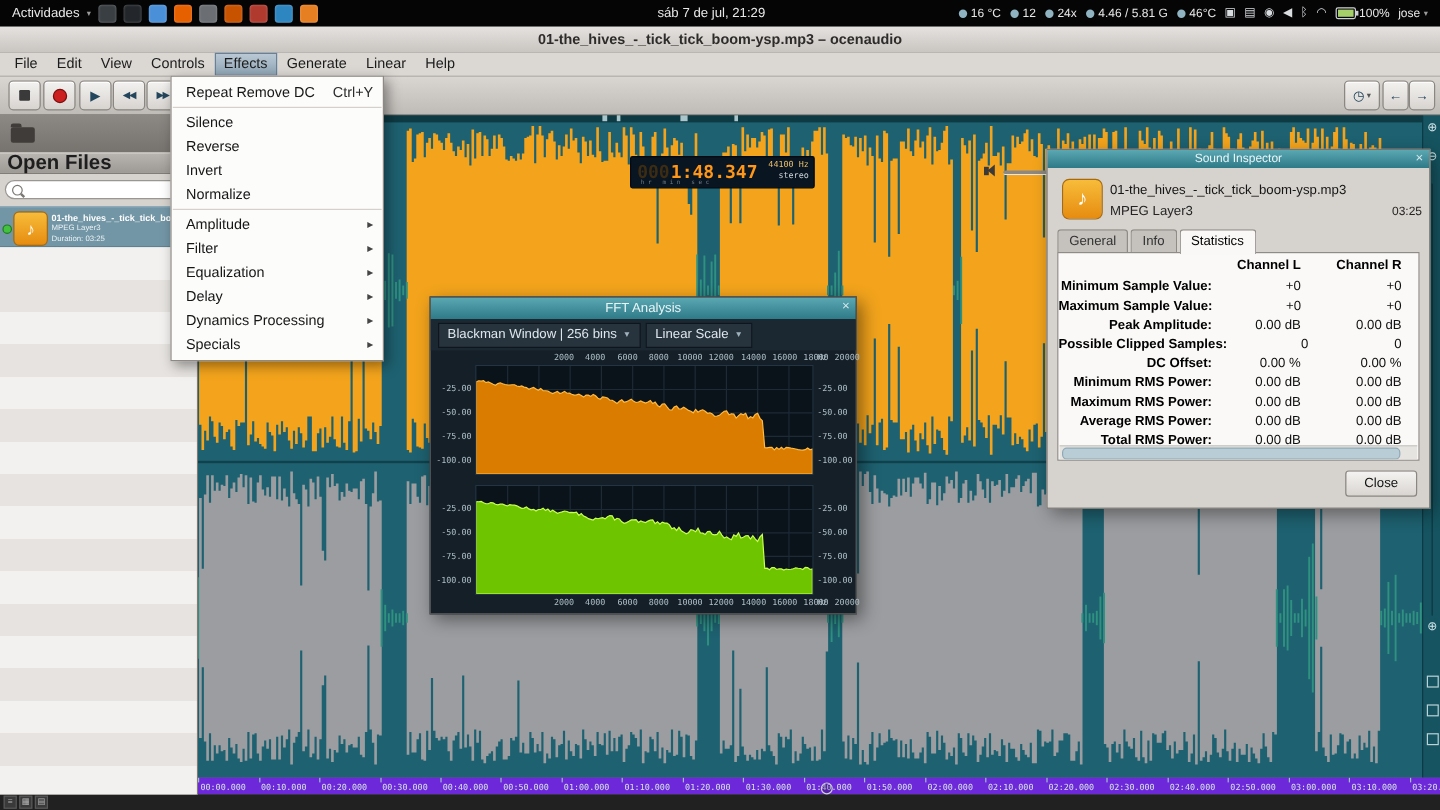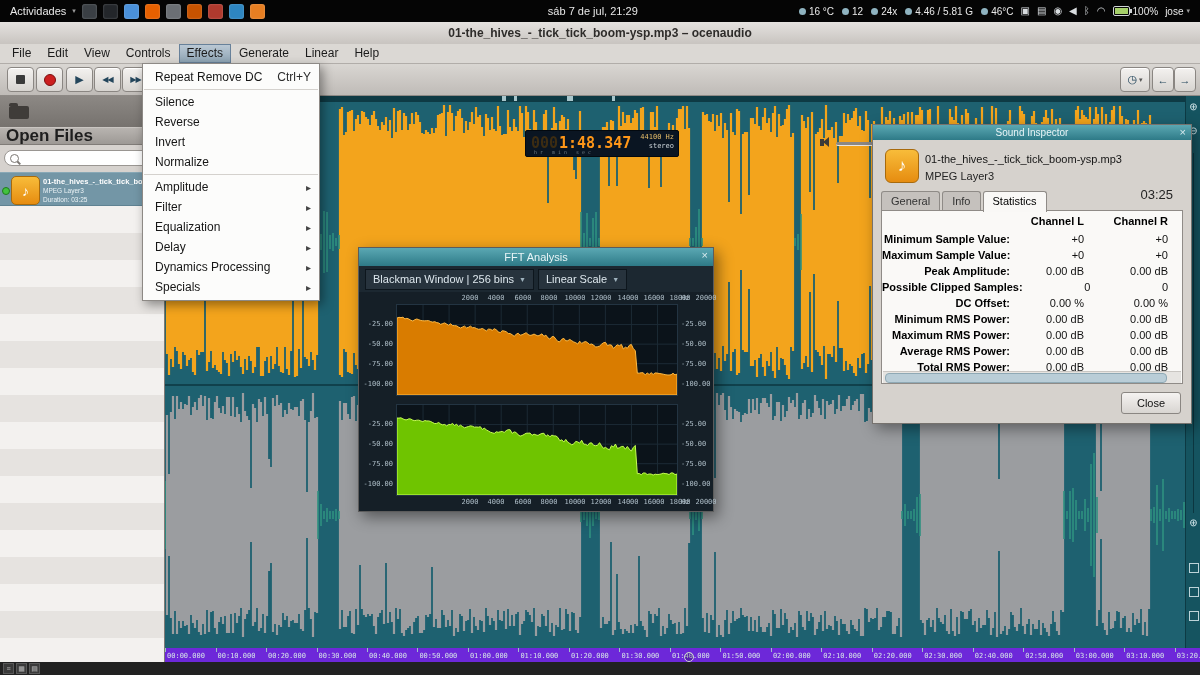--- a/index.html
+++ b/index.html
@@ -133,21 +133,21 @@
   .freq{width:26px;text-align:center;margin-left:48px;}
 
   
   #inspector{position:absolute;left:872px;top:124px;width:320px;height:300px;background:#d6d2cd;border:1px solid #76726e;
              box-shadow:4px 5px 14px rgba(0,0,0,.4);z-index:45;box-sizing:border-box;}
   #inspector .wtitle{height:15px;font-size:10px;}
   .insp-icon{position:absolute;left:12px;top:24px;width:32px;height:32px;border-radius:6px;background:linear-gradient(#f8bc3a,#e68c10);
              border:1px solid #a86a0c;color:#fff;font-size:17px;display:flex;align-items:center;justify-content:center;}
   #insp-file{position:absolute;left:52px;top:28px;font-size:11px;color:#151515;white-space:nowrap;}
   #insp-format{position:absolute;left:52px;top:45px;font-size:11px;color:#242424;}
-  #insp-duration{position:absolute;right:18px;top:46px;font-size:13px;color:#242424;margin-top:16px;}
+  #insp-duration{position:absolute;right:6px;top:46px;font-size:10px;color:#242424;}
   .tabs{position:absolute;left:8px;top:66px;height:19px;display:flex;}
   .tab{padding:0 9px;font-size:11px;line-height:18px;height:18px;background:#c5c1bd;border:1px solid #8f8b87;border-bottom:none;
        border-radius:3px 3px 0 0;margin-right:2px;color:#333;}
   .tab.active{background:#f9f8f6;color:#000;height:20px;position:relative;z-index:3;}
   .insp-content{position:absolute;left:8px;right:8px;top:85px;height:172px;background:#faf9f7;border:1px solid #8f8b87;overflow:hidden;}
   .stat-head{display:flex;height:20px;align-items:center;font-size:11px;}
   .sh-spacer{flex:1;}
   .sh-col{width:70px;text-align:right;padding-right:14px;font-weight:bold;color:#000;}
   .srow{display:flex;height:16px;align-items:center;font-size:11px;}
   .sr-label{flex:1;text-align:right;font-weight:bold;color:#000;padding-right:4px;white-space:nowrap;}

